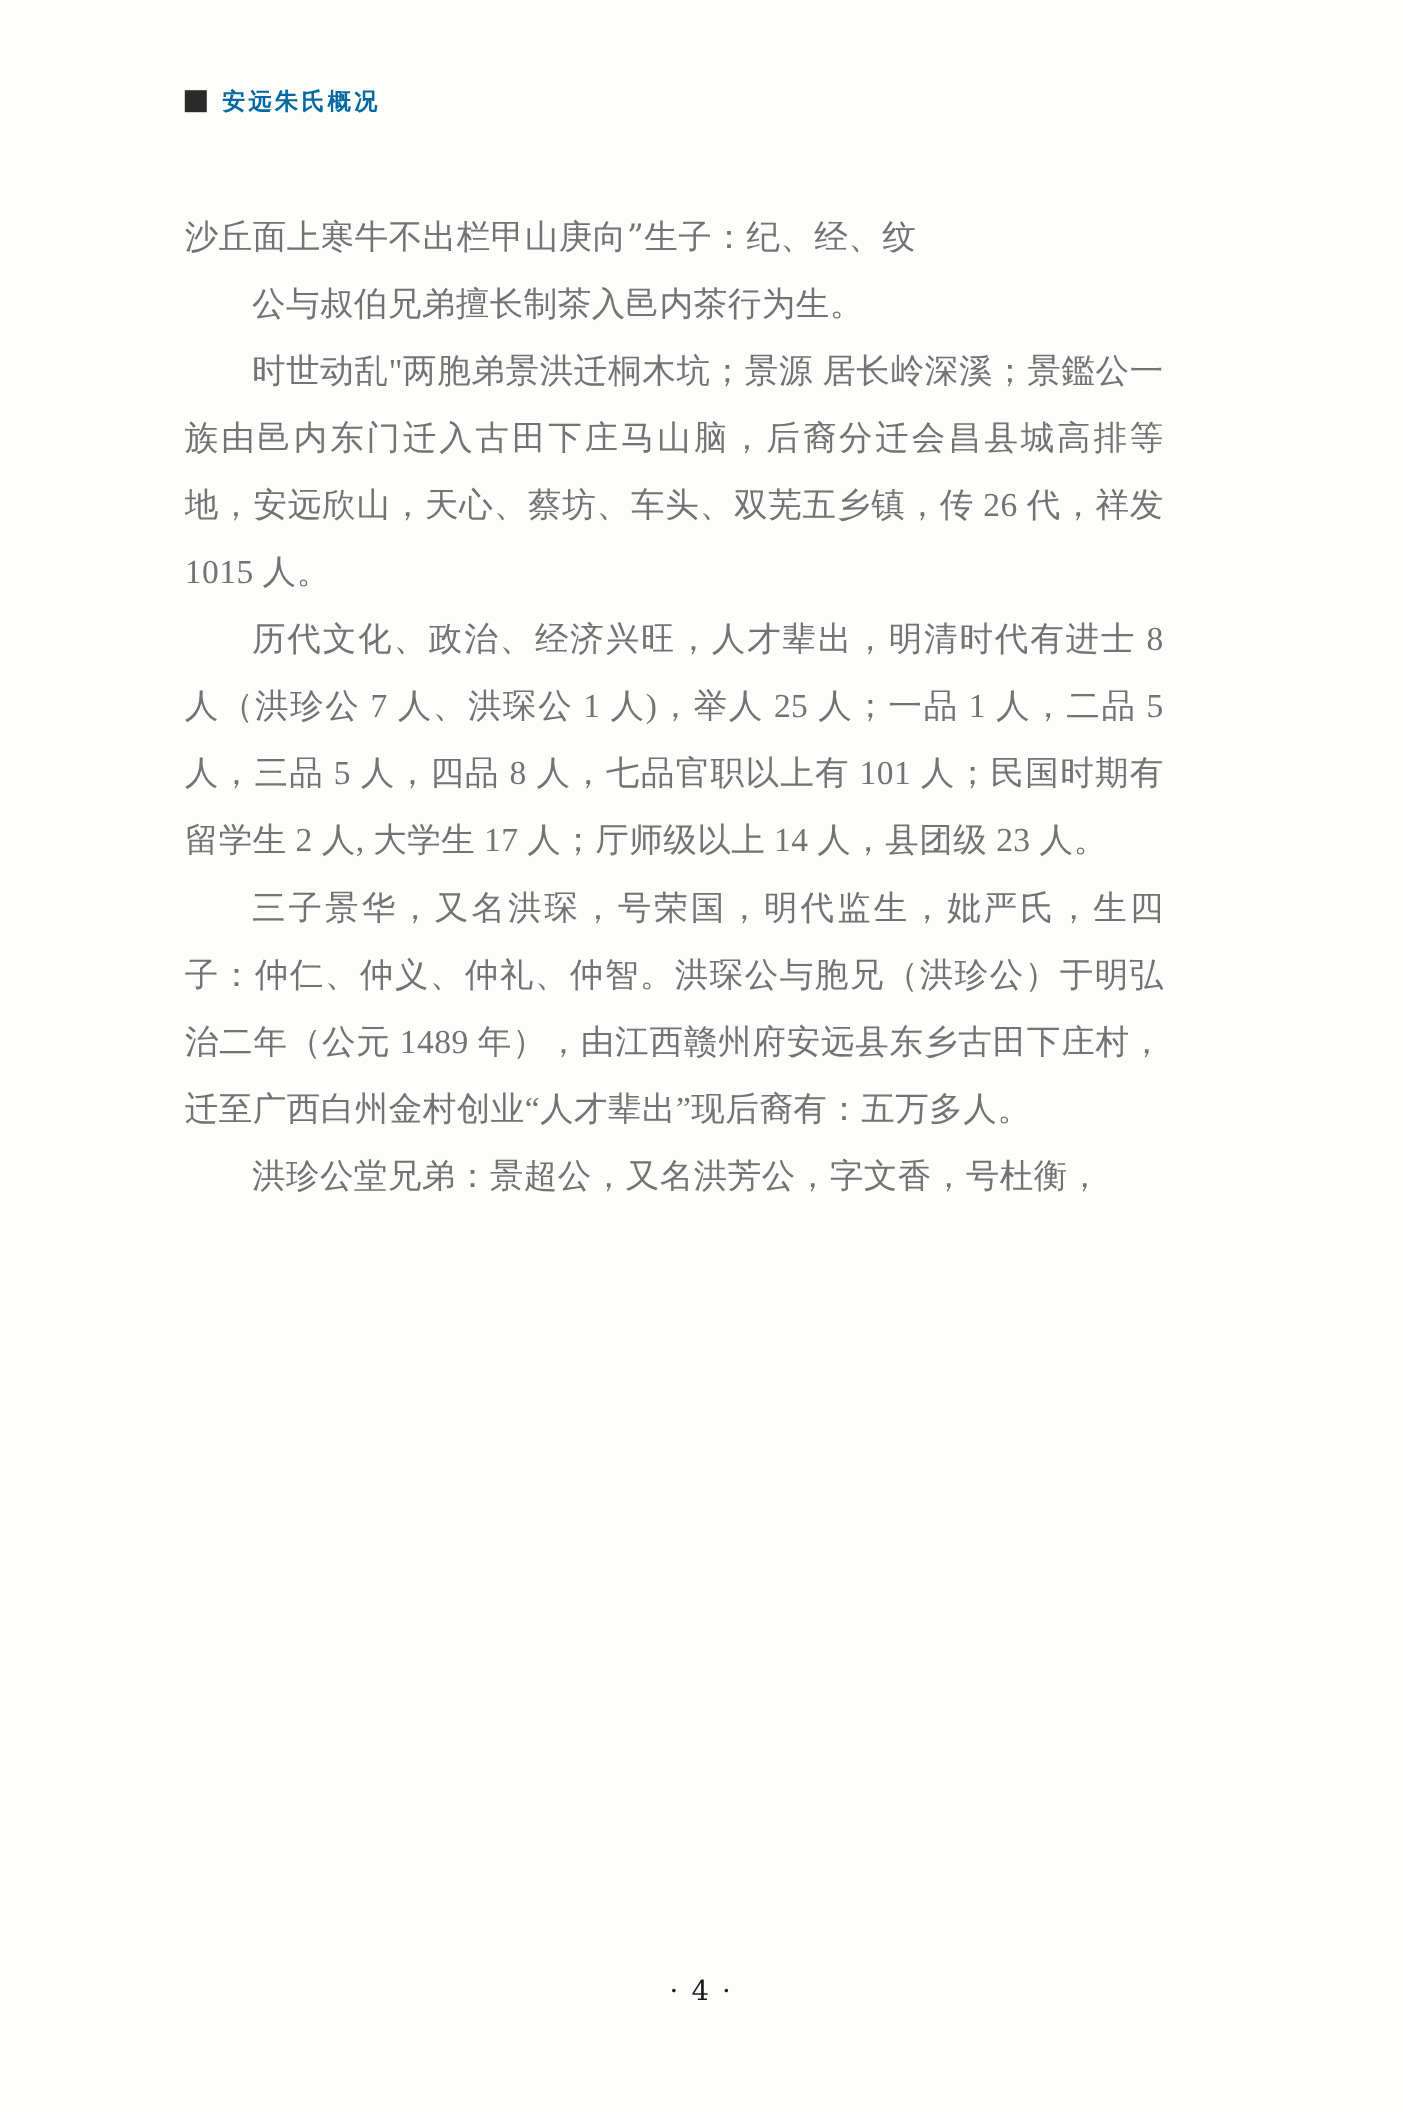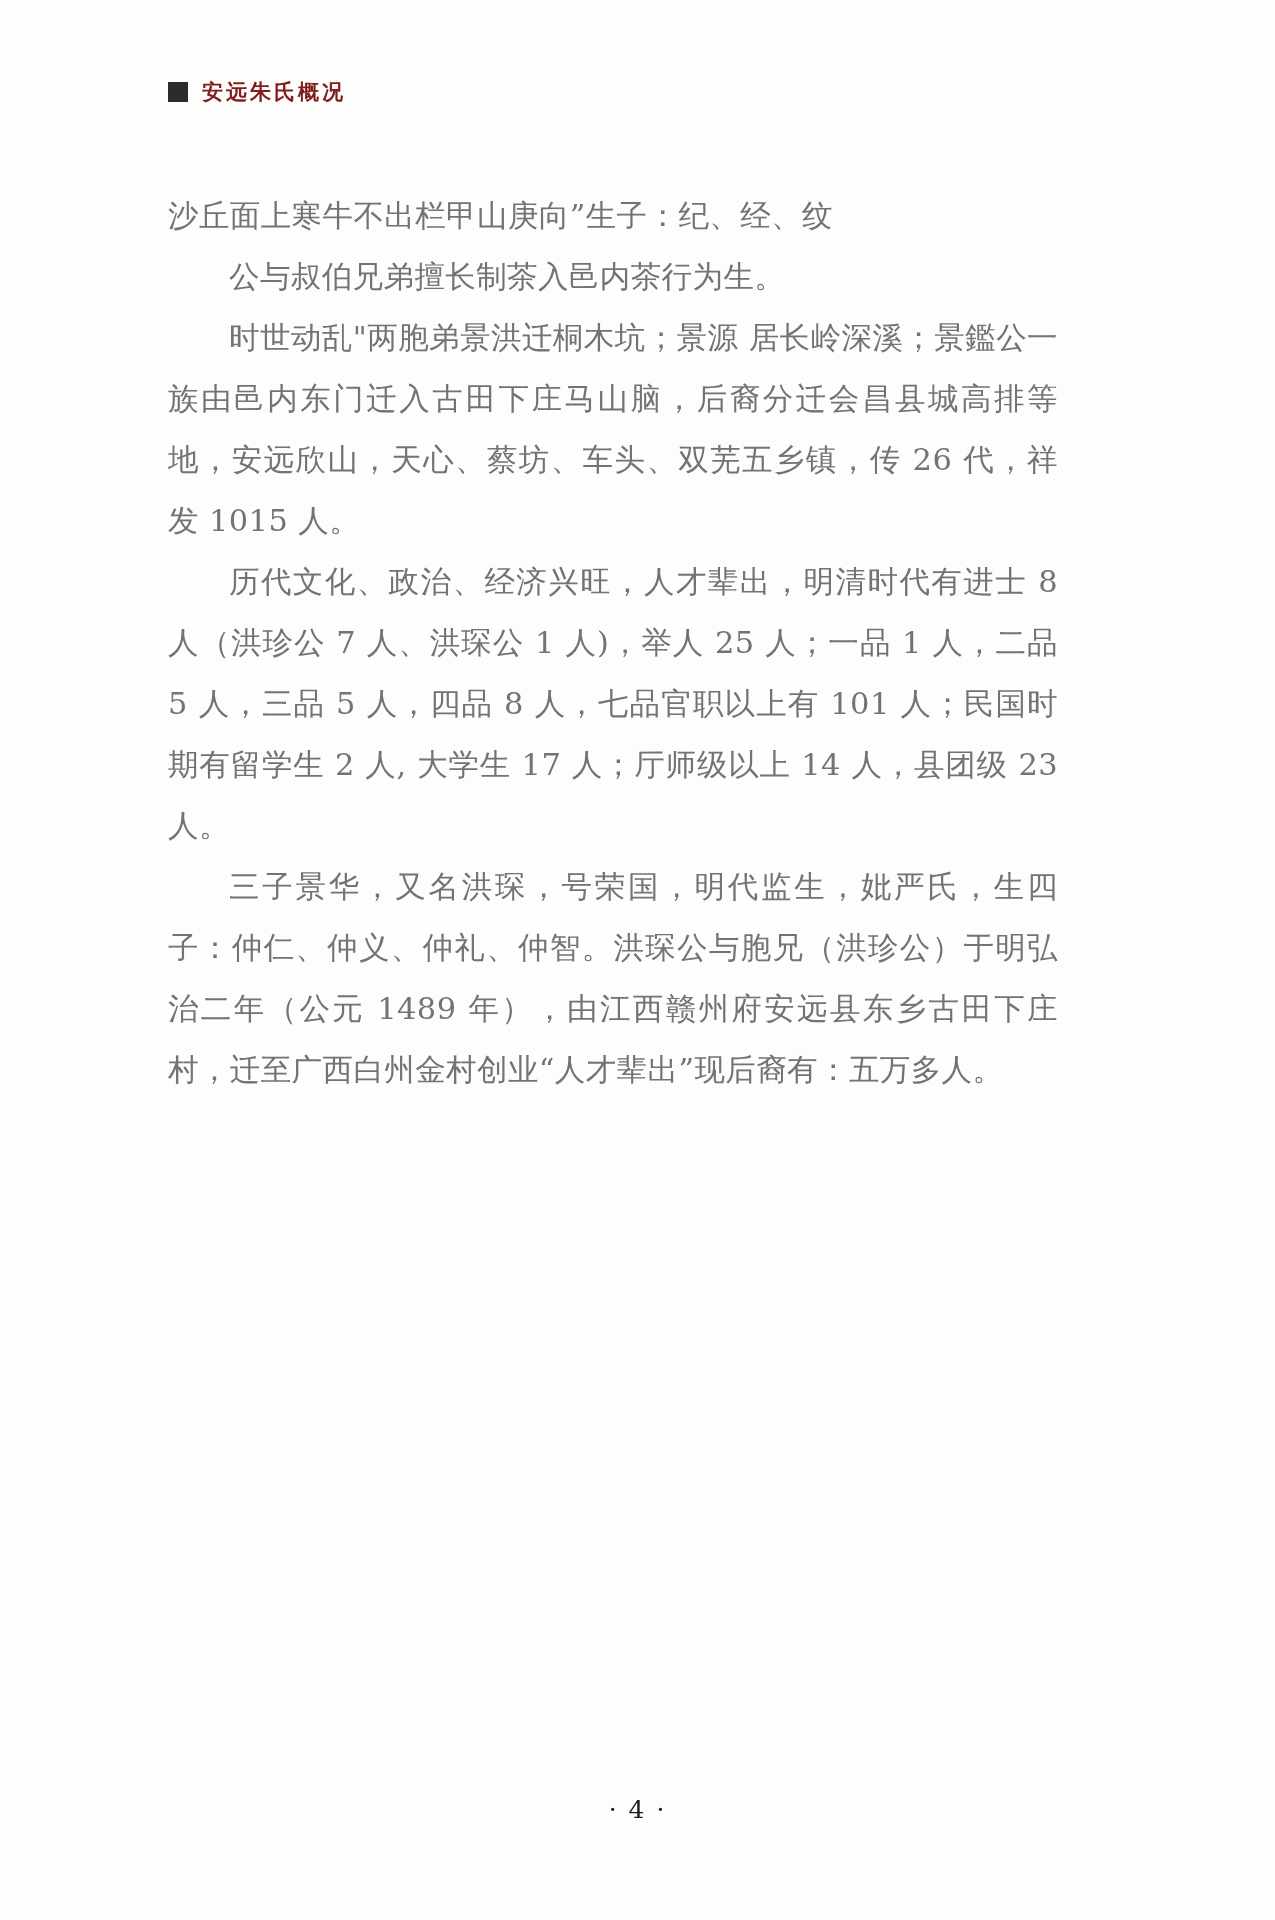--- a/index.html
+++ b/index.html
@@ -34,21 +34,21 @@
   }
   .header-mark {
     width: 20px;
     height: 20px;
     background: #2b2b2b;
     display: block;
   }
   .header-title {
     font-size: 21px;
     letter-spacing: 3px;
-    color: #7f1d1d;
+    color: #0369a1;
     font-weight: 600;
     font-family: "DejaVu Serif", "Liberation Serif", serif;
   }
 
   
   .body-text {
     position: absolute;
     left: 168px;
     top: 185px;
     width: 890px;
@@ -58,20 +58,21 @@
     text-align: justify;
     text-justify: inter-ideograph;
     letter-spacing: 0.4px;
   }
   .body-text p {
     margin: 0 0 0 0;
     text-indent: 0;
   }
   .body-text p.indent {
     text-indent: 61px;
+    font-family: Liberation Serif, serif;
   }
 
   .footer {
     position: absolute;
     left: 0;
     top: 1795px;
     width: 1275px;
     text-align: center;
     font-size: 25px;
     color: #1a1a1a;
@@ -87,17 +88,18 @@
     <span class="header-mark"></span>
     <span class="header-title">安远朱氏概况</span>
   </div>
 
   <div class="body-text">
     <p>沙丘面上寒牛不出栏甲山庚向”生子：纪、经、纹</p>
     <p class="indent">公与叔伯兄弟擅长制茶入邑内茶行为生。</p>
     <p class="indent">时世动乱"两胞弟景洪迁桐木坑；景源 居长岭深溪；景鑑公一族由邑内东门迁入古田下庄马山脑，后裔分迁会昌县城高排等地，安远欣山，天心、蔡坊、车头、双芜五乡镇，传 26 代，祥发 1015 人。</p>
     <p class="indent">历代文化、政治、经济兴旺，人才辈出，明清时代有进士 8 人（洪珍公 7 人、洪琛公 1 人)，举人 25 人；一品 1 人，二品 5 人，三品 5 人，四品 8 人，七品官职以上有 101 人；民国时期有留学生 2 人, 大学生 17 人；厅师级以上 14 人，县团级 23 人。</p>
     <p class="indent">三子景华，又名洪琛，号荣国，明代监生，妣严氏，生四子：仲仁、仲义、仲礼、仲智。洪琛公与胞兄（洪珍公）于明弘治二年（公元 1489 年），由江西赣州府安远县东乡古田下庄村，迁至广西白州金村创业“人才辈出”现后裔有：五万多人。</p>
+    <p class="indent">洪珍公堂兄弟：景超公，又名洪芳公，字文香，号杜衡，</p>
   </div>
 
   <div class="footer">· 4 ·</div>
 
 </div>
 
 </body></html>

